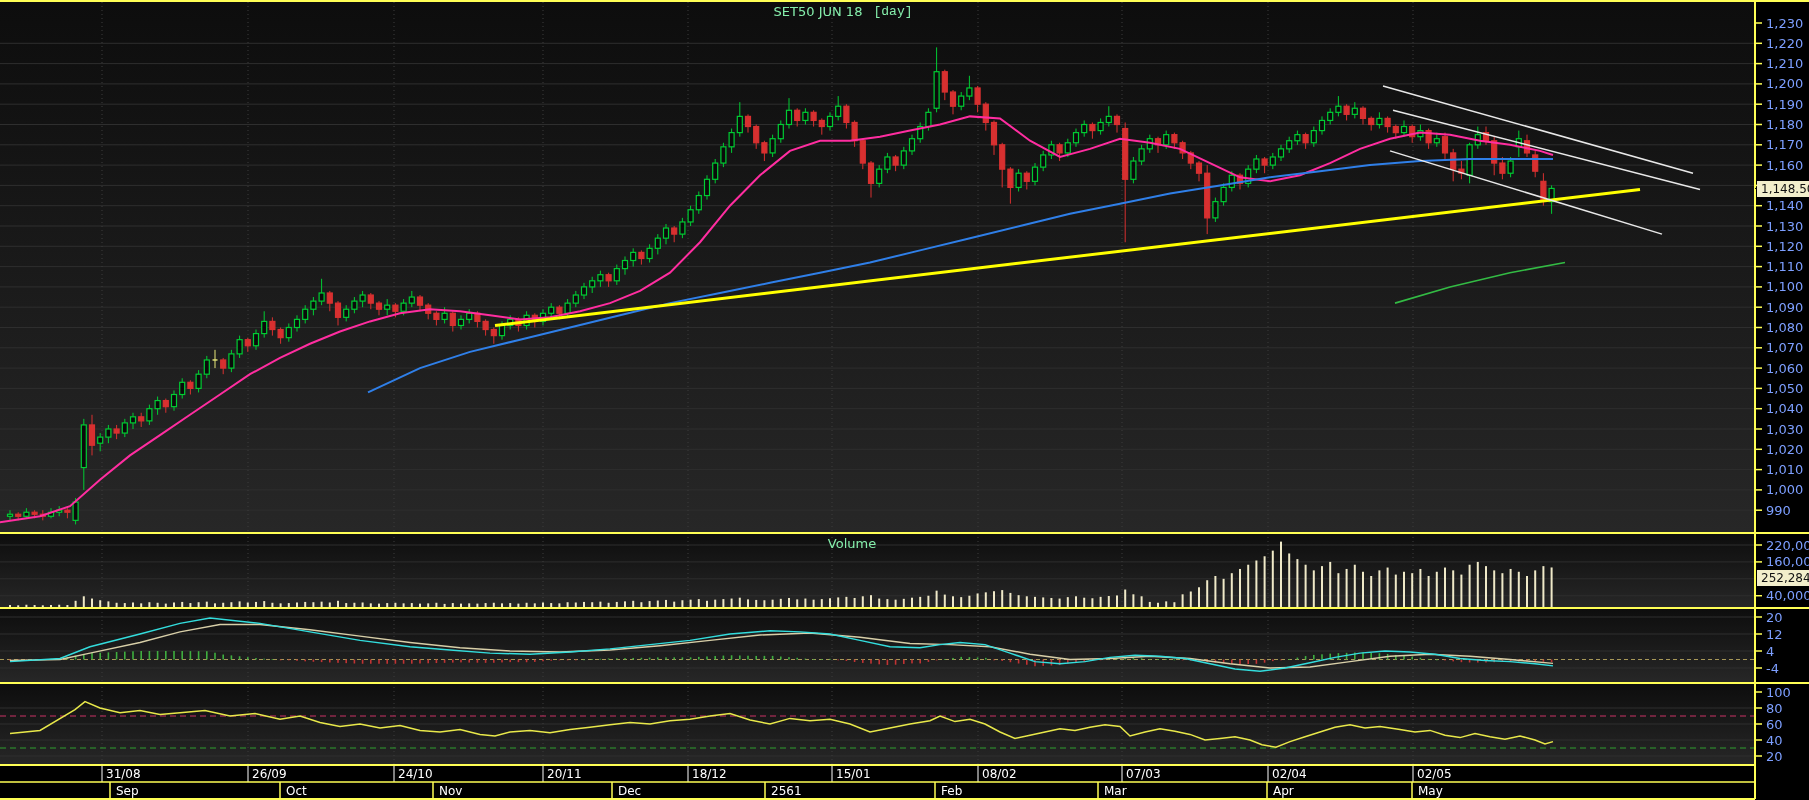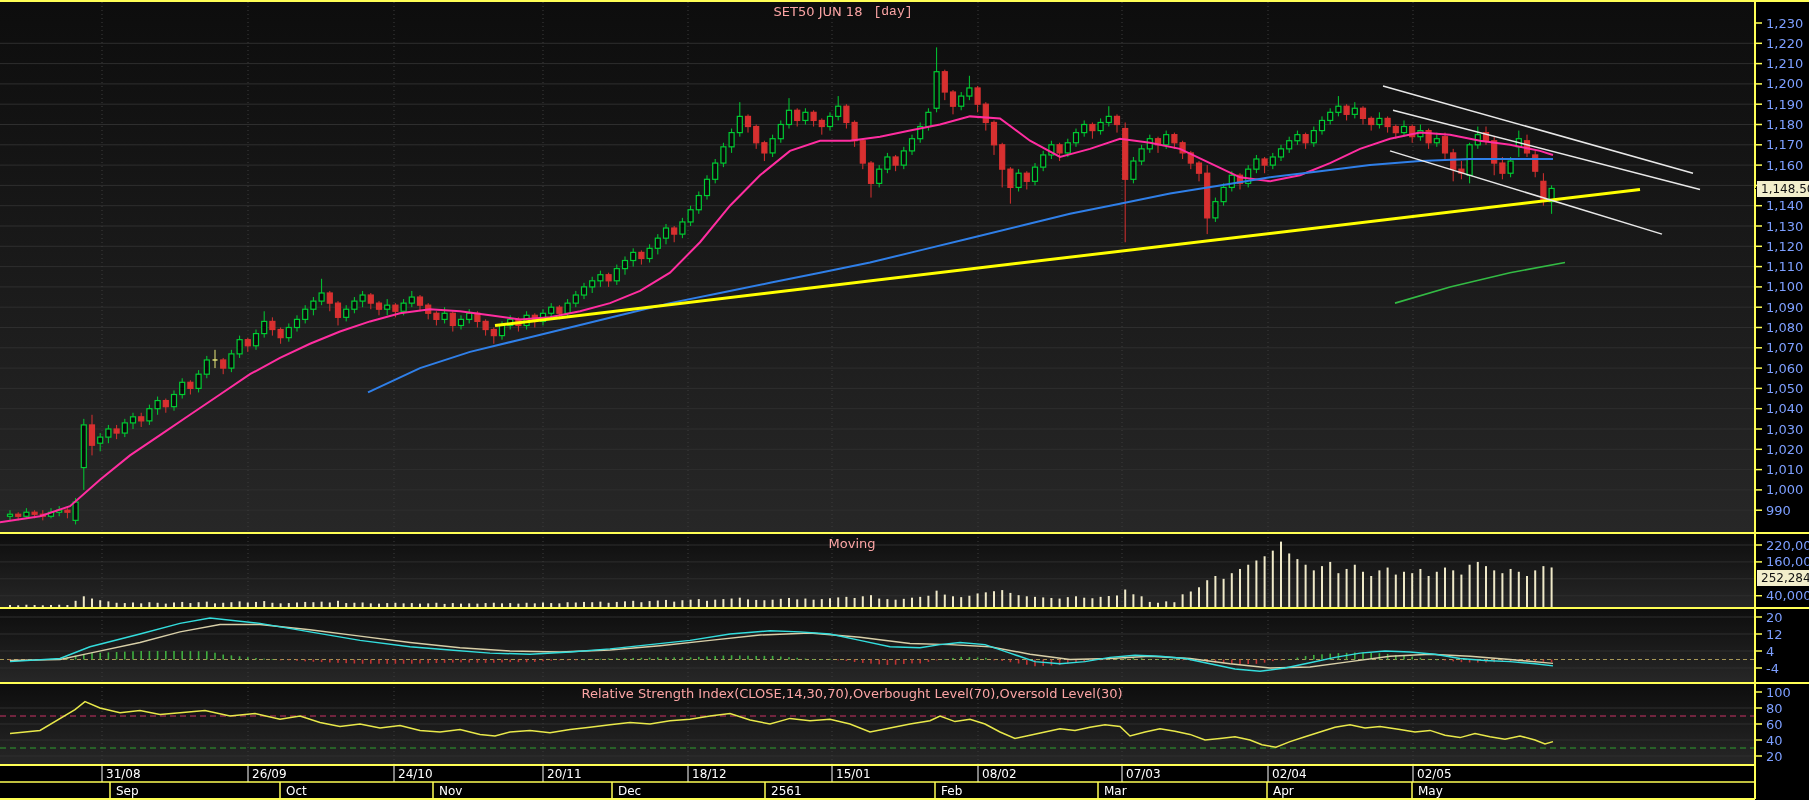--- a/index.html
+++ b/index.html
@@ -1,20 +1,20 @@
 <!DOCTYPE html>
 <html><head>
 <meta charset="utf-8">
 <style>
   html,body{margin:0;padding:0;background:#000;}
   body{width:1809px;height:800px;position:relative;overflow:hidden;
        font-family:"DejaVu Sans","Liberation Sans",sans-serif;}
   #stage{position:absolute;left:0;top:0;width:1809px;height:648px;}
   svg{position:absolute;left:0;top:0;}
-  .ptitle{position:absolute;color:#fca5a5;font-size:13px;white-space:nowrap;
+  .ptitle{position:absolute;color:#86efac;font-size:13px;white-space:nowrap;
           transform:translateX(-50%);z-index:5;pointer-events:none;}
   .vlabel{position:absolute;left:1757px;width:52px;background:#f2eecb;color:#111;
           font-size:12px;padding:1px 2px 1px 4px;z-index:6;box-sizing:border-box;}
 </style>
 </head>
 <body>
 
 <div id="stage">
   <svg id="chart" width="1809" height="800" viewBox="0 0 1809 800">
     <defs>
@@ -1010,17 +1010,16 @@
         <line x1="0" y1="765" x2="1755" y2="765" stroke="#ffff55" stroke-width="2"></line>
         <line x1="0" y1="782" x2="1755" y2="782" stroke="#ffff55" stroke-width="1.5"></line>
         <line x1="0" y1="799" x2="1755" y2="799" stroke="#ffff55" stroke-width="2"></line>
         <line x1="1755" y1="0" x2="1755" y2="799" stroke="#ffff55" stroke-width="2"></line>
         <line x1="1755" y1="188.445" x2="1759" y2="188.445" stroke="#000" stroke-width="1"></line>
       </g>
   </svg>
 
   <div class="ptitle" style="left:818px;top:4px;"><span>SET50 JUN 18</span></div>
   <div class="ptitle" style="left:893px;top:4px;font-family:Liberation Mono, monospace;"><span>[day]</span></div>
-  <div class="ptitle" style="left:852px;top:536px;">Moving</div>
-  <div class="ptitle" style="left:852px;top:686px;">Relative Strength Index(CLOSE,14,30,70),Overbought Level(70),Oversold Level(30)</div>
+  <div class="ptitle" style="left:852px;top:536px;">Volume</div>
   <div class="vlabel" style="top:181px;">1,148.50</div>
   <div class="vlabel" style="top:570px;">252,284</div>
 </div>
 
 </body></html>

